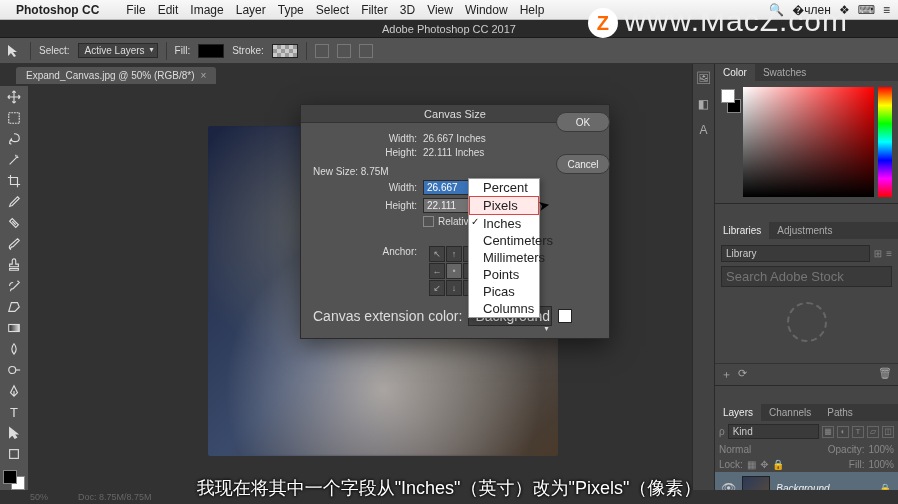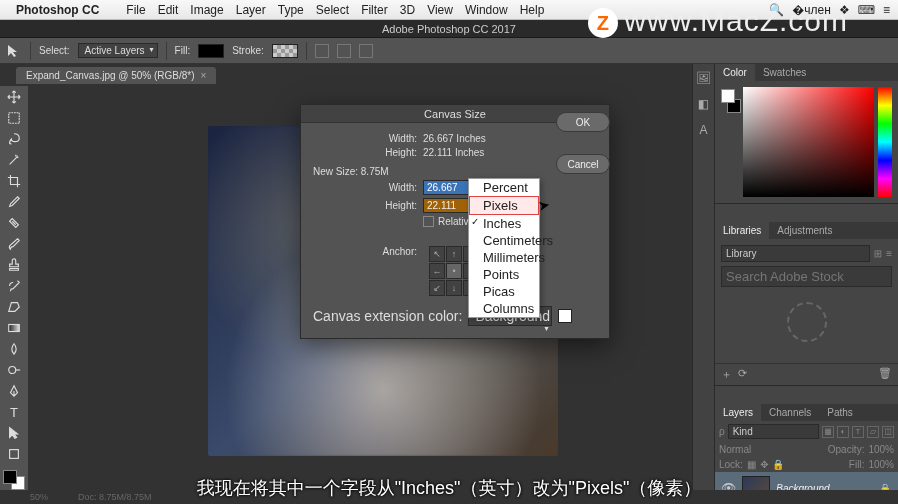--- a/index.html
+++ b/index.html
@@ -82,21 +82,21 @@
 .layer-item .name { flex: 1; color: #eee; font-style: italic; }
 
 
 .dialog { position: absolute; top: 104px; left: 300px; width: 310px; background: #535353; border: 1px solid #2a2a2a; box-shadow: 0 8px 24px rgba(0,0,0,.5); font-size: 11px; color: #ddd; }
 .dialog-title { height: 18px; background: #424242; display: flex; align-items: center; justify-content: center; font-size: 11px; border-bottom: 1px solid #333; }
 .dialog-body { padding: 10px 12px 12px; position: relative; }
 .field-row { display: flex; align-items: center; margin-bottom: 3px; font-size: 10px; }
 .field-row .lbl { width: 110px; text-align: right; padding-right: 6px; }
 .field-row .val { color: #ddd; }
 .section-lbl { font-size: 10px; margin: 4px 0 3px; }
-.field-row input[type=text] { width: 48px; background: #a16207; border: 1px solid #2a2a2a; color: #eee; font-size: 10px; padding: 1px 3px; }
+.field-row input[type=text] { width: 48px; background: #737373; border: 1px solid #2a2a2a; color: #eee; font-size: 10px; padding: 1px 3px; }
 .field-row input.hl { background: #3a73b8; color: #fff; }
 .field-row .unit { margin-left: 4px; background: #424242; border: 1px solid #2a2a2a; padding: 1px 12px 1px 4px; font-size: 10px; position: relative; width: 56px; }
 .field-row .unit::after { content: "▾"; position: absolute; right: 3px; font-size: 8px; }
 .chk { width: 11px; height: 11px; border: 1px solid #888; display: inline-block; margin-right: 4px; }
 .anchor-grid { display: inline-grid; grid-template-columns: repeat(3, 16px); grid-template-rows: repeat(3, 16px); gap: 1px; margin-left: 6px; }
 .anchor-grid .cell { background: #424242; border: 1px solid #2a2a2a; display: flex; align-items: center; justify-content: center; font-size: 9px; color: #aaa; }
 .anchor-grid .cell.center { background: #666; }
 .ext-row { display: flex; align-items: center; margin-top: 10px; gap: 6px; font-size: 14px; }
 .ext-row .dd { background: #424242; border: 1px solid #2a2a2a; padding: 1px 14px 1px 6px; position: relative; width: 84px; }
 .ext-row .dd::after { content: "▾"; position: absolute; right: 3px; font-size: 8px; }

